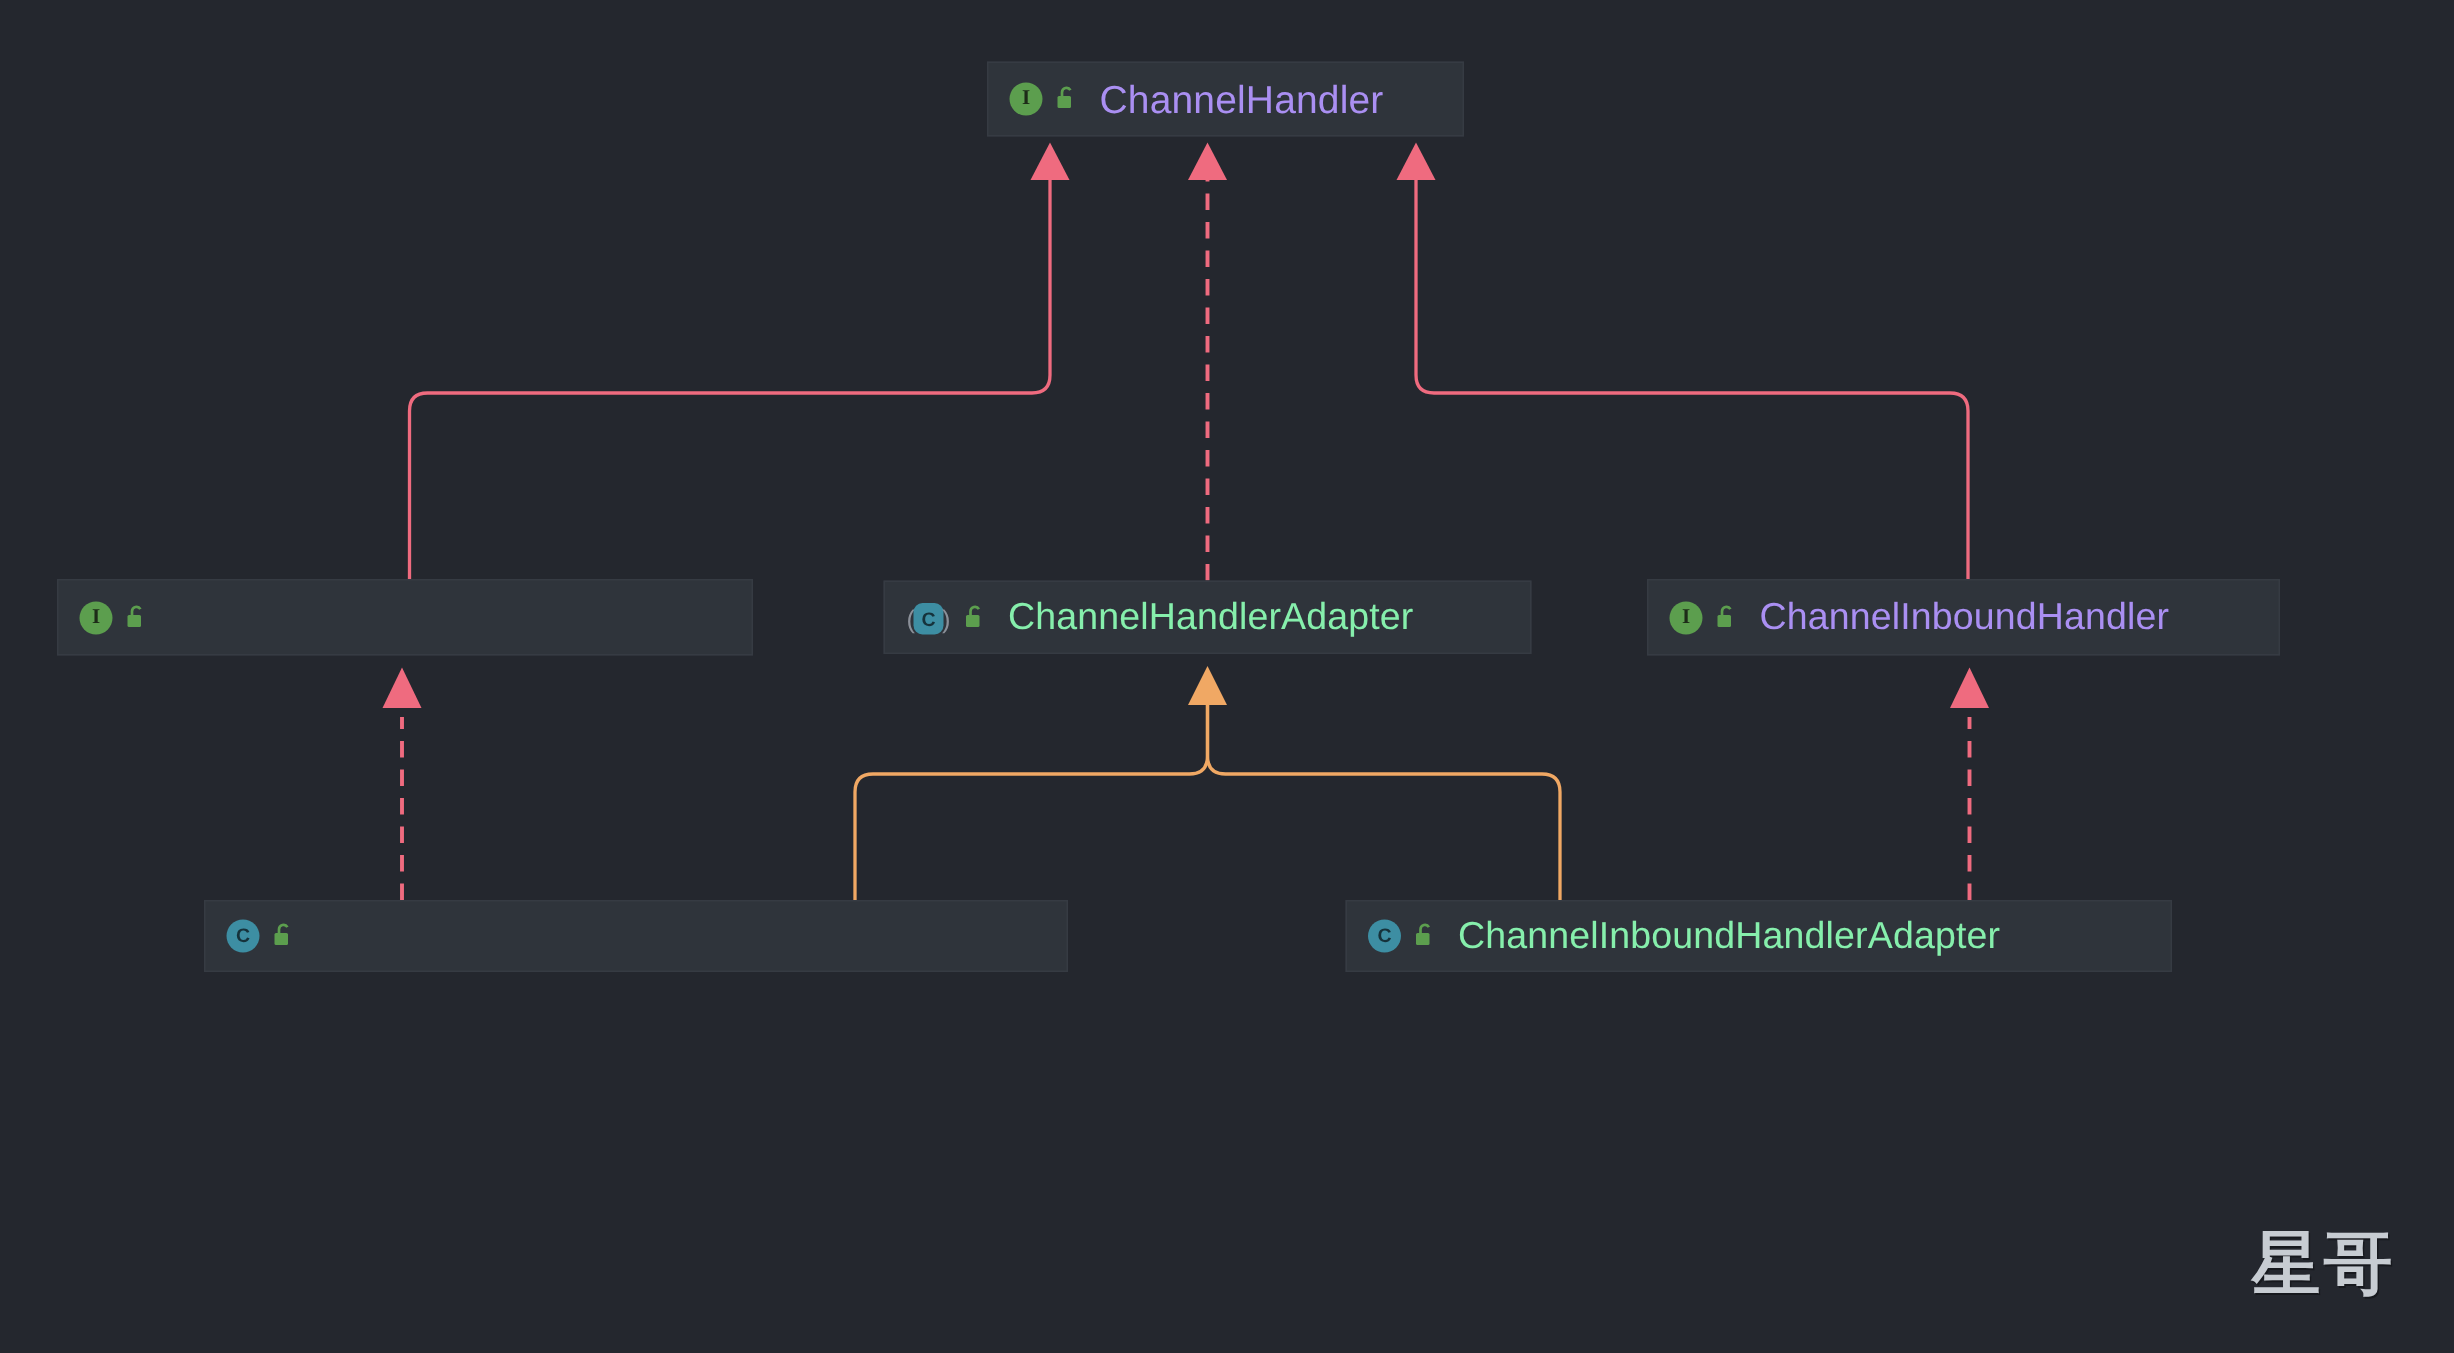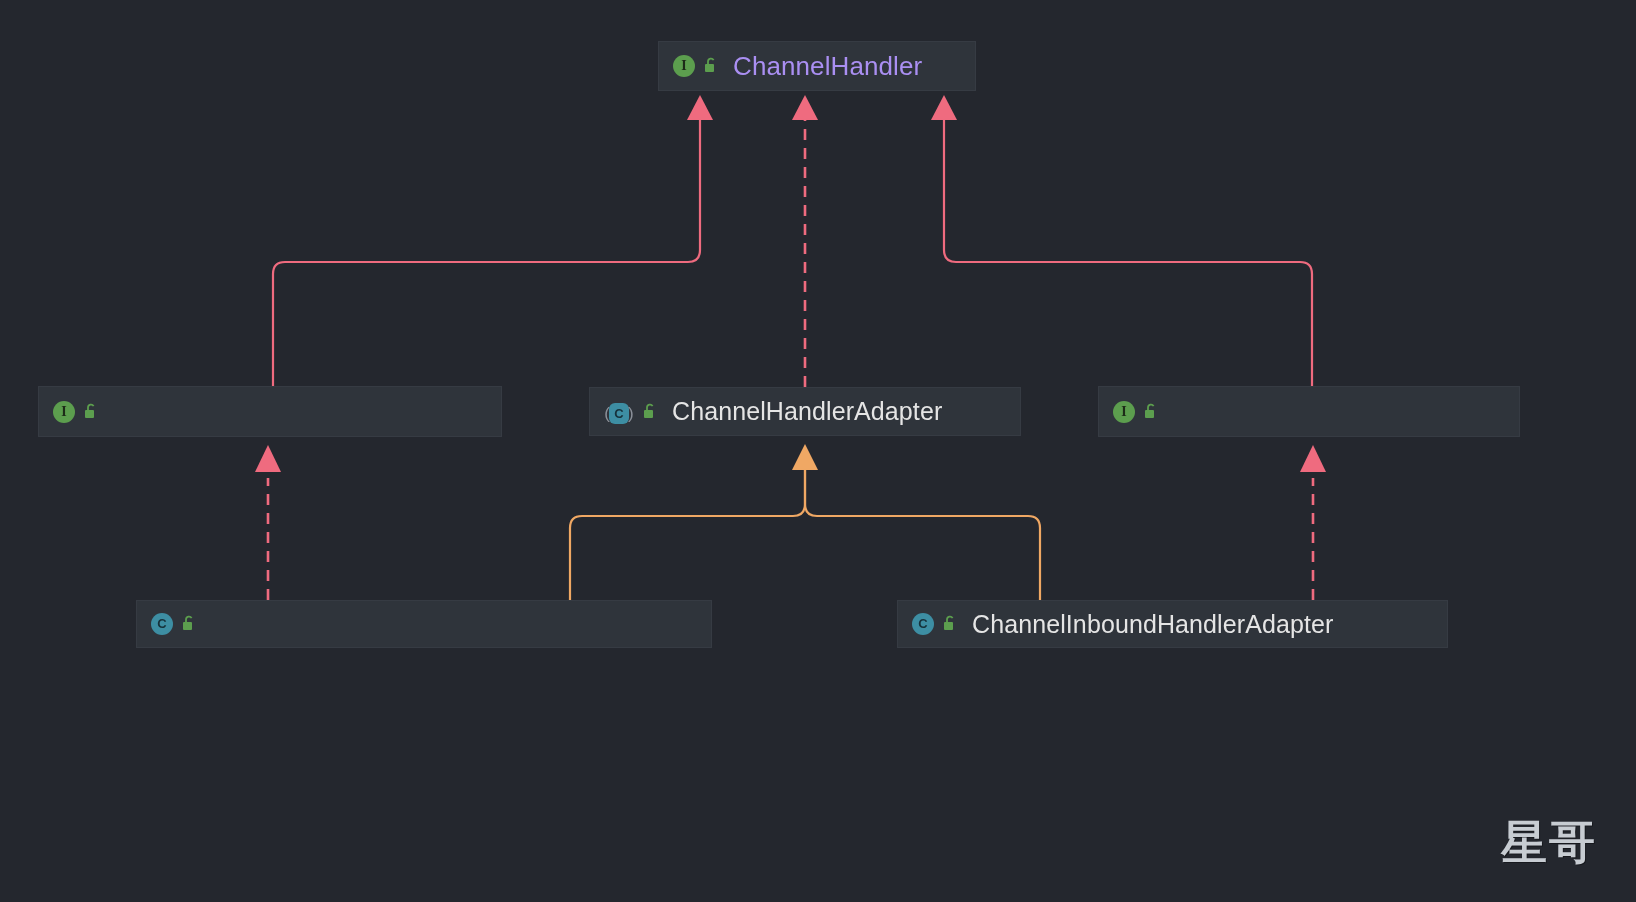--- a/index.html
+++ b/index.html
@@ -34,21 +34,21 @@
     padding: 0 14px;
     white-space: nowrap;
   }
   .node .icons {
     display: flex;
     align-items: center;
     flex: 0 0 auto;
     margin-right: 14px;
   }
   .node .label {
-    color: #e5e5e5;
+    color: #86efac;
     letter-spacing: 0.1px;
   }
   .node.iface .label {
     color: #aa8ff2;
   }
   .node.abstract .label {
     font-style: normal;
   }
   .node.klass .label {
     font-style: normal;
@@ -223,20 +223,21 @@
   <div class="node iface" style="left:1098px; top:386px; width:422px; height:51px; font-size:25px;">
     <span class="icons">
       <span class="ic ic-iface">I</span>
       <span class="ic ic-lock">
         <svg width="16" height="18" viewBox="0 0 16 18">
           <path d="M5 7 V4.5 a3 3 0 0 1 5.6 -1.4" fill="none" stroke="#5c9e4e" stroke-width="1.8"></path>
           <rect x="2" y="7" width="9" height="8" rx="1" fill="#5c9e4e"></rect>
         </svg>
       </span>
     </span>
+    <span class="label">ChannelInboundHandler</span>
   </div>
 
   <div class="node klass" style="left:136px; top:600px; width:576px; height:48px; font-size:25px;">
     <span class="icons">
       <span class="ic ic-class">C</span>
       <span class="ic ic-lock">
         <svg width="16" height="18" viewBox="0 0 16 18">
           <path d="M5 7 V4.5 a3 3 0 0 1 5.6 -1.4" fill="none" stroke="#5c9e4e" stroke-width="1.8"></path>
           <rect x="2" y="7" width="9" height="8" rx="1" fill="#5c9e4e"></rect>
         </svg>

